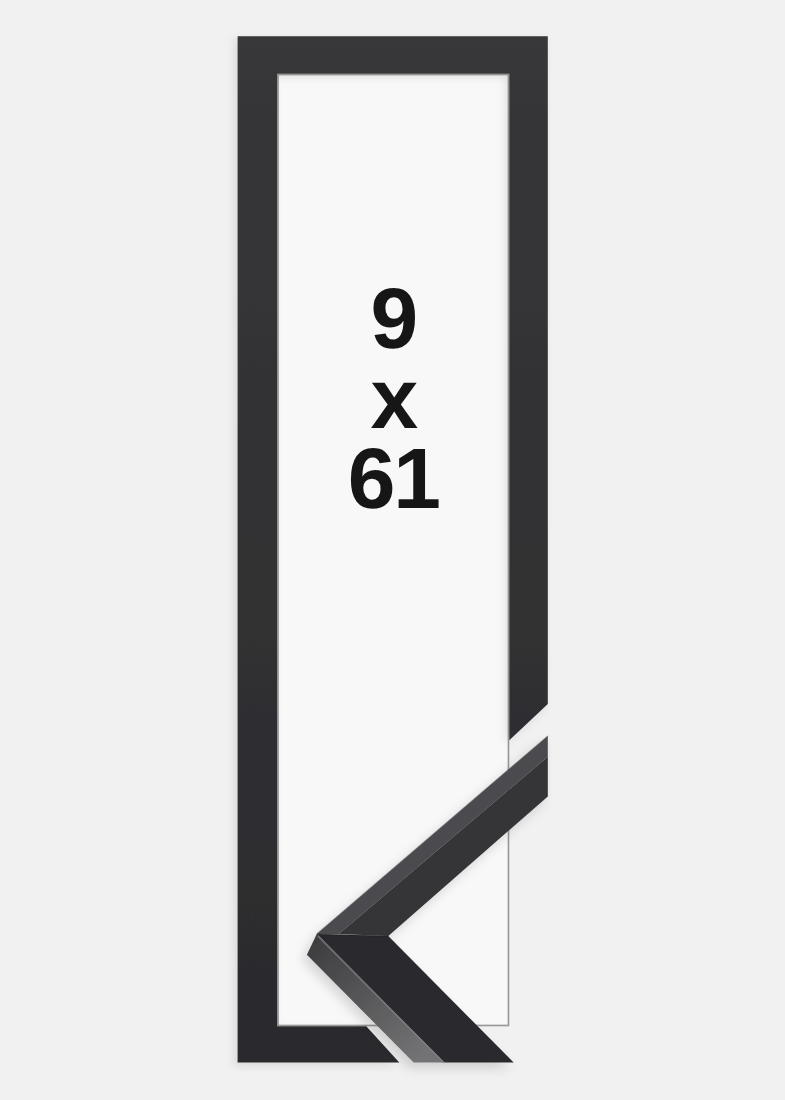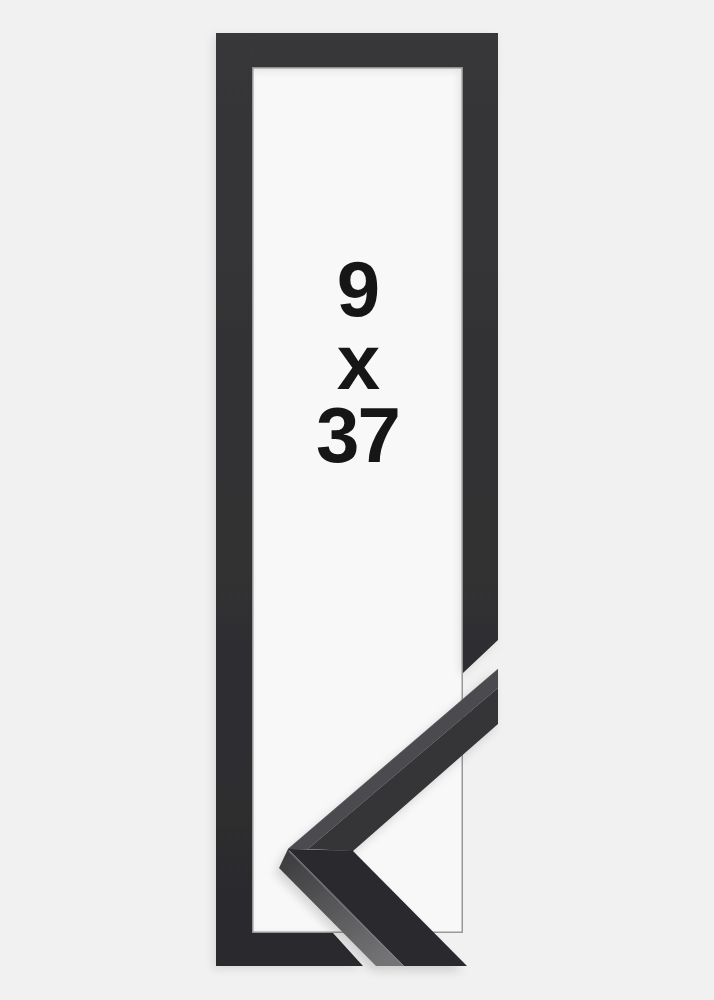--- a/index.html
+++ b/index.html
@@ -82,16 +82,16 @@
 
       <line x1="288" y1="849.5" x2="353" y2="851" stroke-width="1.2" opacity="0.5" stroke="#1c1c1e"></line>
 
       <line x1="288" y1="849" x2="498" y2="669" stroke-width="1" opacity="0.45" stroke="#4a4a4d"></line>
     </g>
   </svg>
 
   <div class="size-text" style="color: rgb(22, 22, 23);">
     <div>9</div>
     <div>x</div>
-    <div>37</div>
+    <div>61</div>
   </div>
 
 </div>
 
 </body></html>

